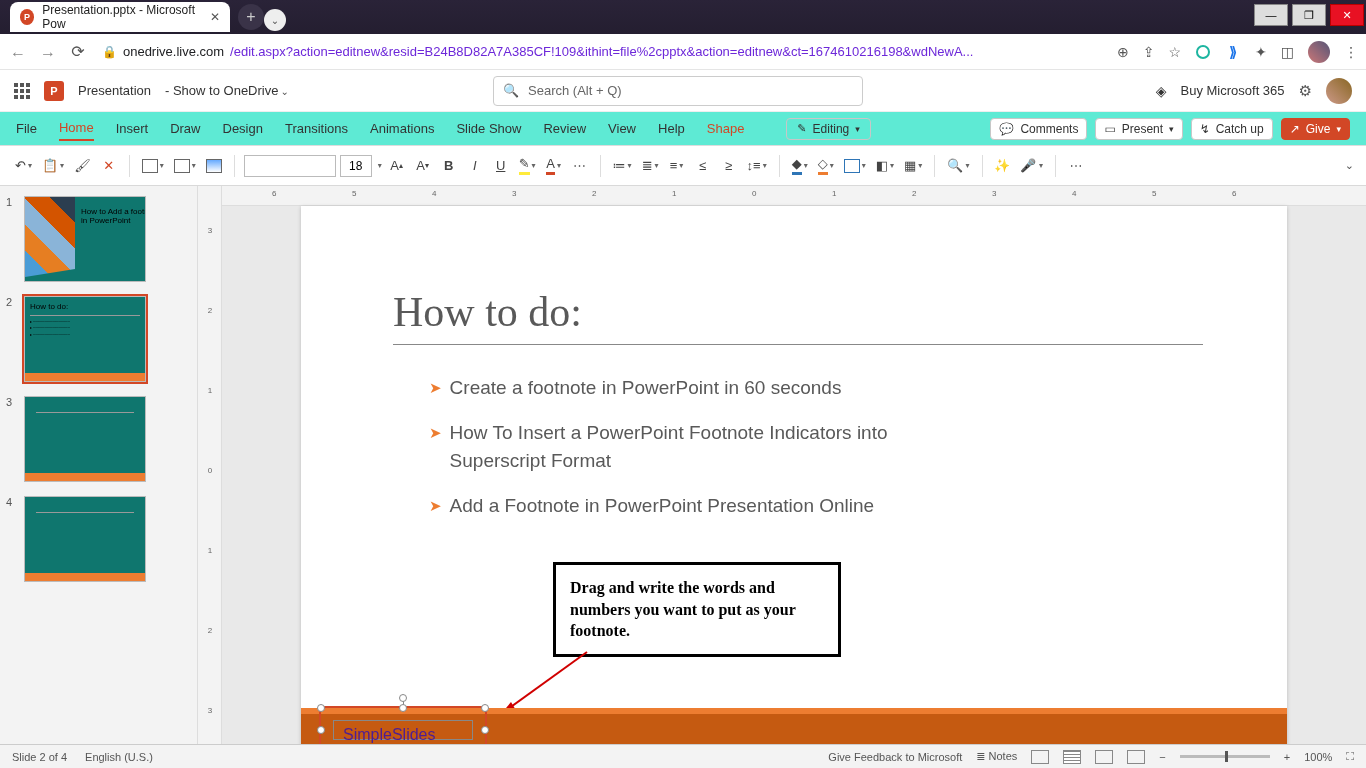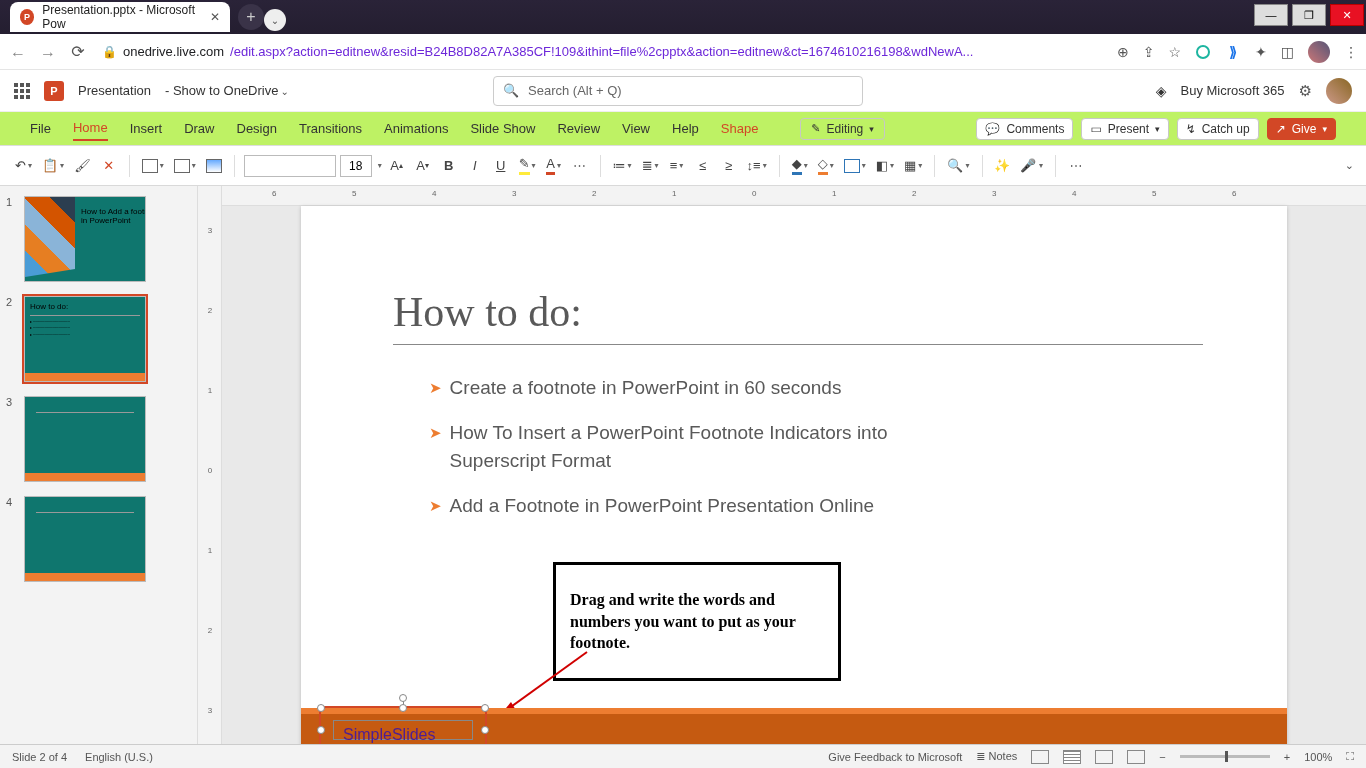--- a/index.html
+++ b/index.html
@@ -38,21 +38,21 @@
 .doc-title { font-size:13px; color:#333;}
 .save-state { font-size:13px; color:#333;}
 .save-drop { font-size:10px; color:#555; margin-left:2px;}
 .search-box { margin-left: 190px; width: 370px; height:30px; background:#fff; border:1px solid #ccc; border-radius:4px; display:flex; align-items:center; padding:0 10px; gap:8px; color:#666; font-size:13px;}
 .header-right { margin-left:auto; display:flex; align-items:center; gap:14px; font-size:13px; color:#333;}
 .diamond { font-size:14px;}
 .gear { font-size:15px; color:#555;}
 .user-avatar{ width:26px;height:26px;border-radius:50%;background:linear-gradient(45deg,#c98,#862);}
 
 
-.menu-bar { height: 34px; background:#bef264; display:flex; align-items:center; padding:0 30px; gap:22px; font-size:13px; color:#333; border-bottom:1px solid #ddd;}
+.menu-bar { height: 34px; background:#5eead4; display:flex; align-items:center; padding:0 16px; gap:22px; font-size:13px; color:#333; border-bottom:1px solid #ddd;}
 .menu-item { padding: 4px 0; cursor:default;}
 .menu-item.active { color:#d24726; border-bottom:2px solid #d24726;}
 .menu-item.shape { color:#d24726;}
 .edit-pill { margin-left: 20px; border:1px solid #c7c7c7; border-radius:4px; padding:3px 10px; display:flex; align-items:center; gap:6px; font-size:12px;}
 .pen { font-size:11px;}
 .menu-right { margin-left:auto; display:flex; gap:8px; align-items:center;}
 .rb-btn { border:1px solid #c7c7c7; border-radius:4px; padding:3px 8px; font-size:12px; display:flex; align-items:center; gap:6px; background:#fff;}
 .rb-btn.share { background:#d24726; color:#fff; border-color:#d24726;}
 .drop-car { font-size:9px;}
 
@@ -95,21 +95,21 @@
 
 .slide { width: 986px; height: 556px; background:#fff; box-shadow: 0 1px 4px rgba(0,0,0,0.2); position:relative;}
 .slide-title { position:absolute; left:92px; top:82px; font-size:42px; color:#595959; font-family: Georgia, serif;}
 .title-rule { position:absolute; left:92px; top:138px; width:810px; height:1px; background:#888;}
 .bullets { position:absolute; left:128px; top:168px; font-size:19px; color:#595959; line-height:1.5;}
 .bullet { display:flex; gap:8px; margin-bottom:16px;}
 .bullet-mark { color:#ed7d31; font-size:15px; margin-top:3px;}
 .orange-band { position:absolute; left:0; right:0; bottom:0; height:48px; background:#c55a11;}
 .orange-band-top { position:absolute; left:0; right:0; bottom:48px; height:6px; background:#ed7d31;}
 
-.callout-box { position:absolute; left:252px; top:356px; width:288px; border:3px solid #000; background:#fff; padding:24px 14px; font-family:"Times New Roman",serif; font-size:16px; font-weight:bold; line-height:1.35;}
+.callout-box { position:absolute; left:252px; top:356px; width:288px; border:3px solid #000; background:#fff; padding:12px 14px; font-family:"Times New Roman",serif; font-size:16px; font-weight:bold; line-height:1.35;}
 .arrow-svg { position:absolute; left:186px; top:438px; }
 
 .textbox-sel { position:absolute; left:18px; bottom:8px; width:168px; height:48px; border:2px solid #d24726;}
 .sel-inner { position:absolute; left:12px; top:12px; right:12px; bottom:12px; border:1px solid #888;}
 .sel-text { position:absolute; left:22px; top:18px; font-size:16px; color:#4c1d95;}
 .handle { position:absolute; width:8px; height:8px; background:#fff; border:1px solid #888; border-radius:50%;}
 .rot-handle { position:absolute; width:8px;height:8px;background:#fff;border:1px solid #888;border-radius:50%; left:50%; top:-14px; transform:translateX(-50%);}
 .rot-line { position:absolute; left:50%; top:-8px; width:1px; height:8px; background:#888;}
 
 

